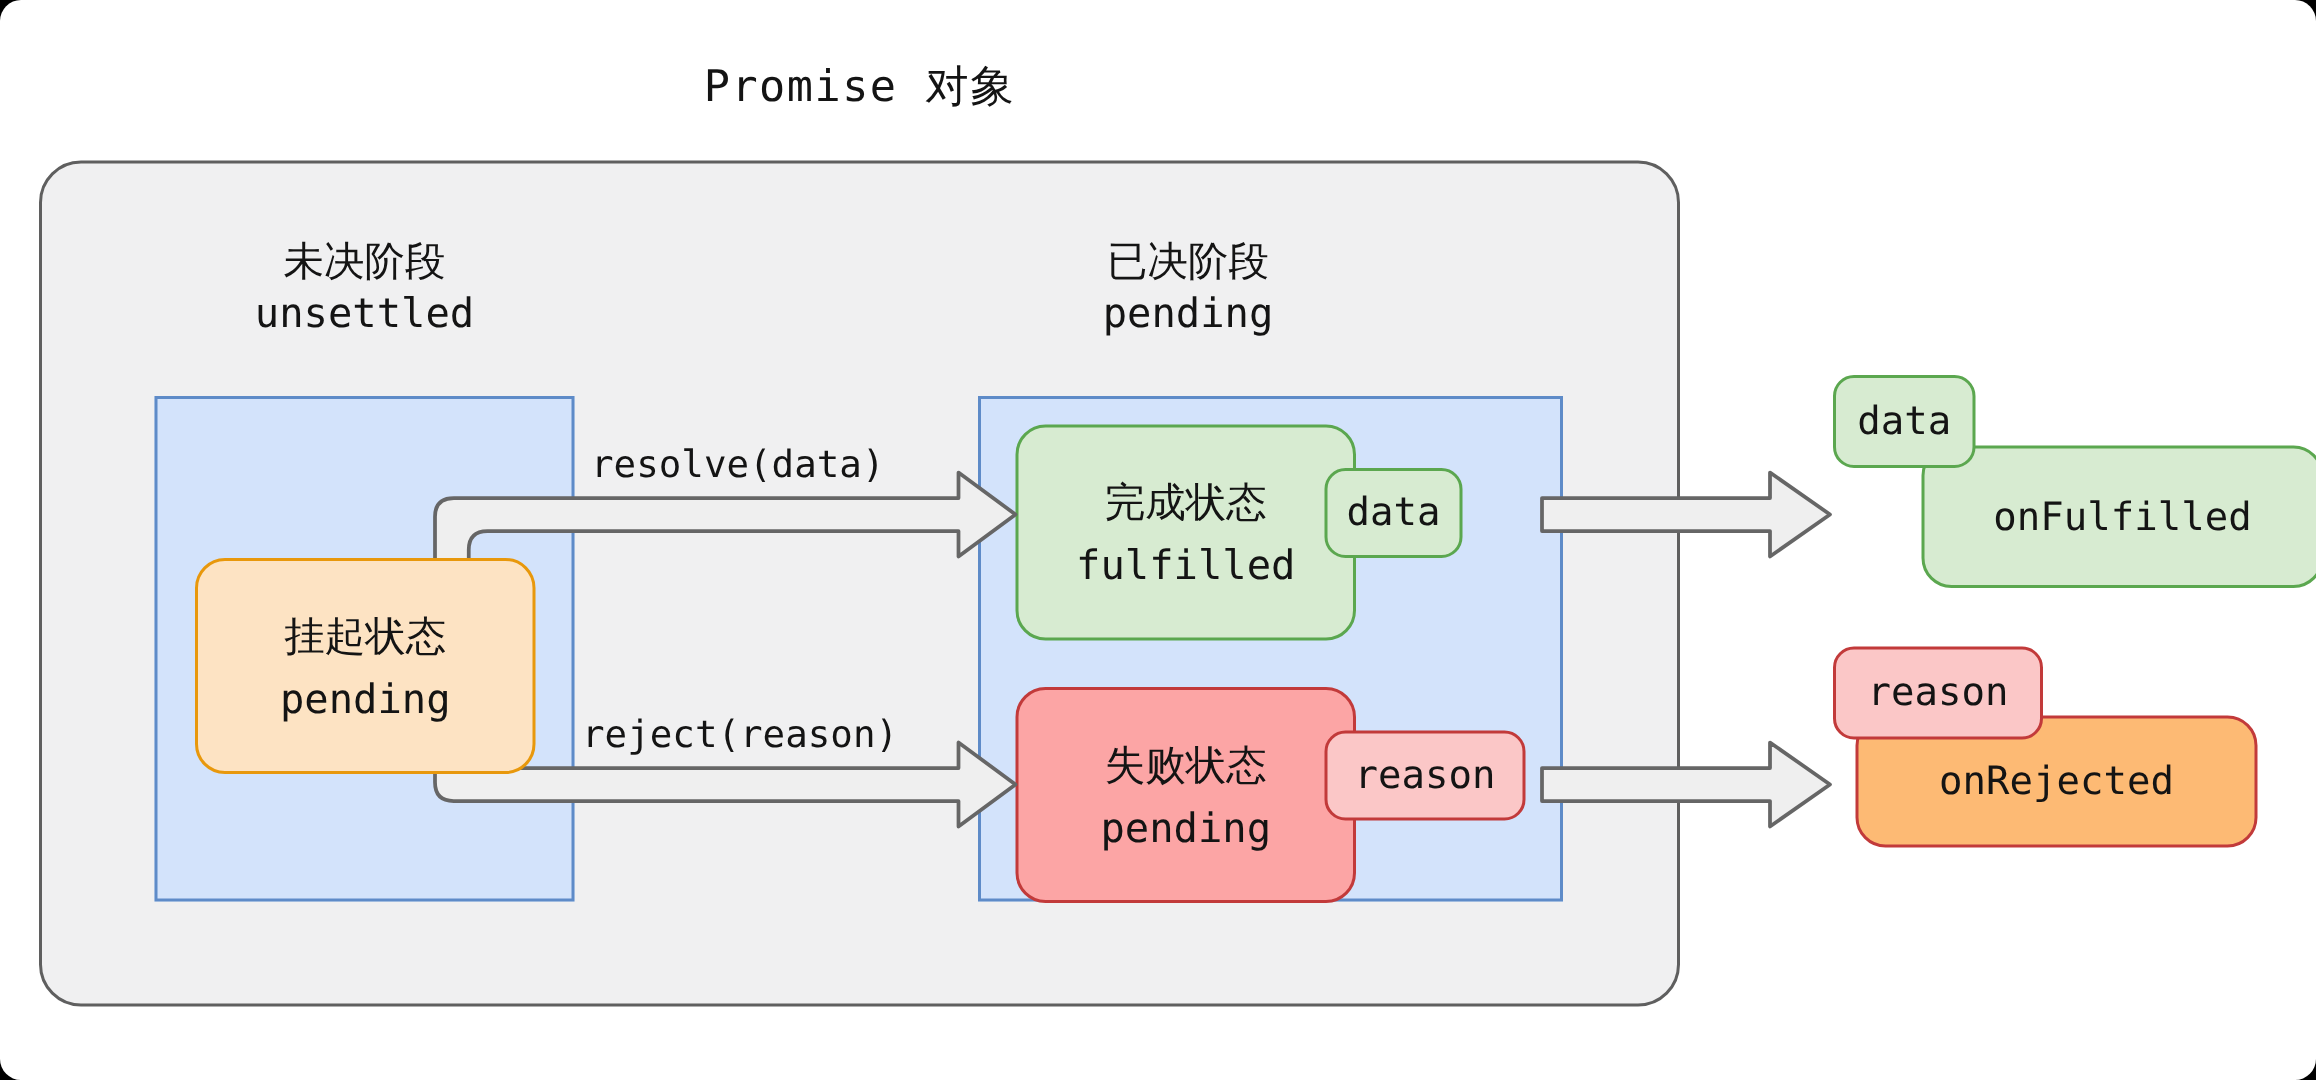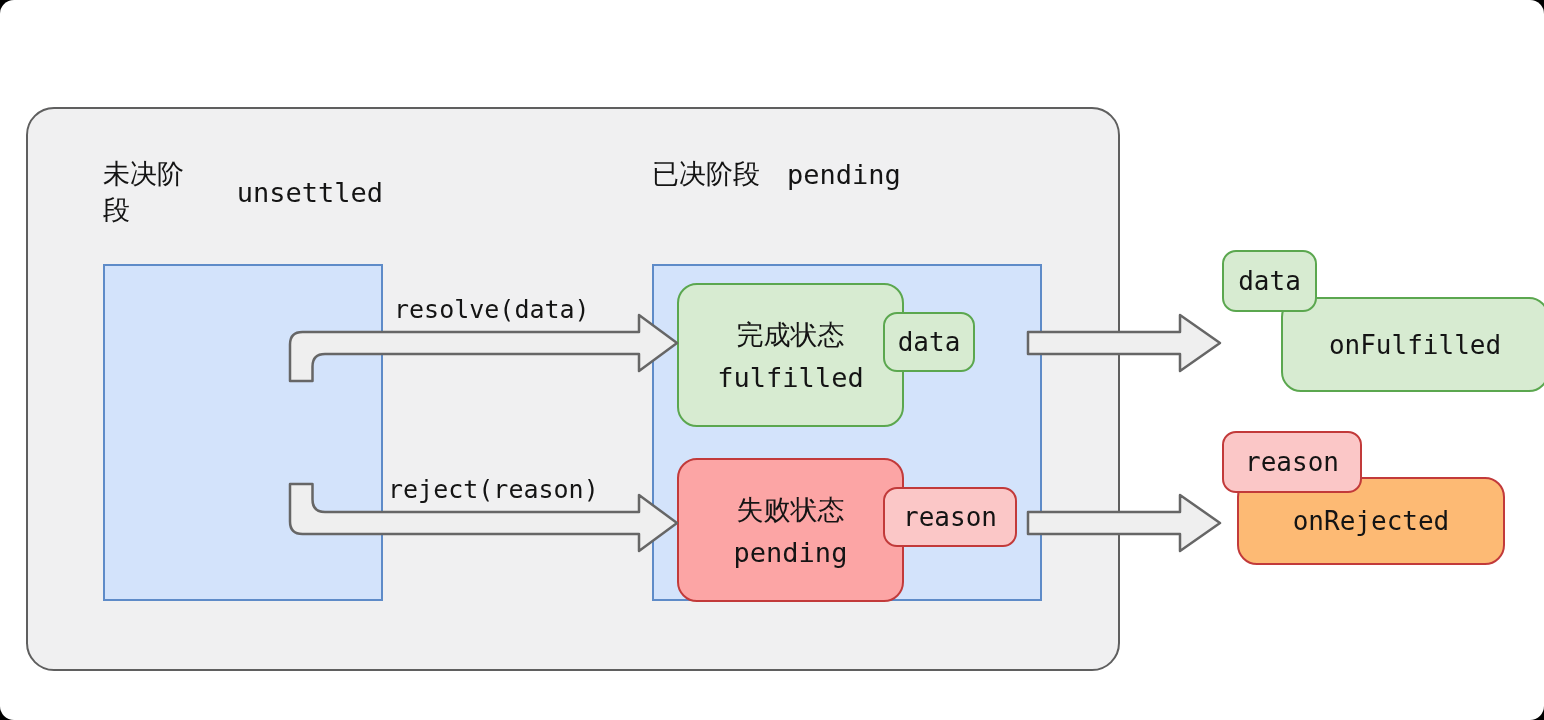--- a/index.html
+++ b/index.html
@@ -16,22 +16,22 @@
     font-size:29px; letter-spacing:1px;
   }
 
   .outer-box {
     left:26px; top:107px; width:1094px; height:564px;
     background:#F0F0F1; border:2.5px solid #5f5f5f; border-radius:28px;
     z-index:0;
   }
 
   .stage-label {
-    width:280px; top:156px; display:flex; flex-direction:row;
-    align-items:center; gap:27px; font-size:27px; z-index:2;
+    width:280px; top:156px; display:flex; flex-direction:column;
+    align-items:center; gap:2px; font-size:27px; z-index:2;
   }
   .stage-unsettled { left:103px; }
   .stage-settled  { left:652px; }
 
   .zone {
     background:#D3E3FB; border:2px solid #5E8BC8;
     top:264px; height:337px; z-index:1;
   }
   .zone-unsettled { left:103px; width:280px; }
   .zone-settled   { left:652px; width:390px; }
@@ -71,20 +71,21 @@
   .label-reject  { left:388px; top:476px; }
 
   .arrow-layer { left:0; top:0; width:1544px; height:720px; z-index:3; pointer-events:none; }
   .arrow-layer path { fill:#EFEFEF; stroke:#666666; stroke-width:2.5; stroke-linejoin:round; }
 </style>
 </head>
 <body>
 
 <div class="canvas">
 
+  <div class="abs title">Promise 对象</div>
 
   <div class="abs outer-box"></div>
 
   <div class="abs stage-label stage-unsettled">
     <span>未决阶段</span>
     <span>unsettled</span>
   </div>
   <div class="abs stage-label stage-settled">
     <span>已决阶段</span>
     <span>pending</span>
@@ -96,20 +97,24 @@
   <svg class="abs arrow-layer" viewBox="0 0 1544 720">
     <path d="M 290 381 L 290 344.5 Q 290 332 302.5 332 L 639 332 L 639 315 L 677 343 L 639 371 L 639 354 L 325 354 Q 312.5 354 312.5 366.5 L 312.5 381 Z"></path>
     <path d="M 290 484 L 290 521.5 Q 290 534 302.5 534 L 639 534 L 639 551 L 677 523 L 639 495 L 639 512 L 325 512 Q 312.5 512 312.5 499.5 L 312.5 484 Z"></path>
     <path d="M 1028 332 L 1180 332 L 1180 315 L 1220 343 L 1180 371 L 1180 354 L 1028 354 Z"></path>
     <path d="M 1028 512 L 1180 512 L 1180 495 L 1220 523 L 1180 551 L 1180 534 L 1028 534 Z"></path>
   </svg>
 
   <div class="abs arrow-label label-resolve">resolve(data)</div>
   <div class="abs arrow-label label-reject">reject(reason)</div>
 
+  <div class="abs state-box pending-box">
+    <span>挂起状态</span>
+    <span>pending</span>
+  </div>
 
   <div class="abs state-box fulfilled-box">
     <span>完成状态</span>
     <span>fulfilled</span>
   </div>
   <div class="abs tag tag-green tag-data-mid">data</div>
 
   <div class="abs state-box rejected-box">
     <span>失败状态</span>
     <span>pending</span>

